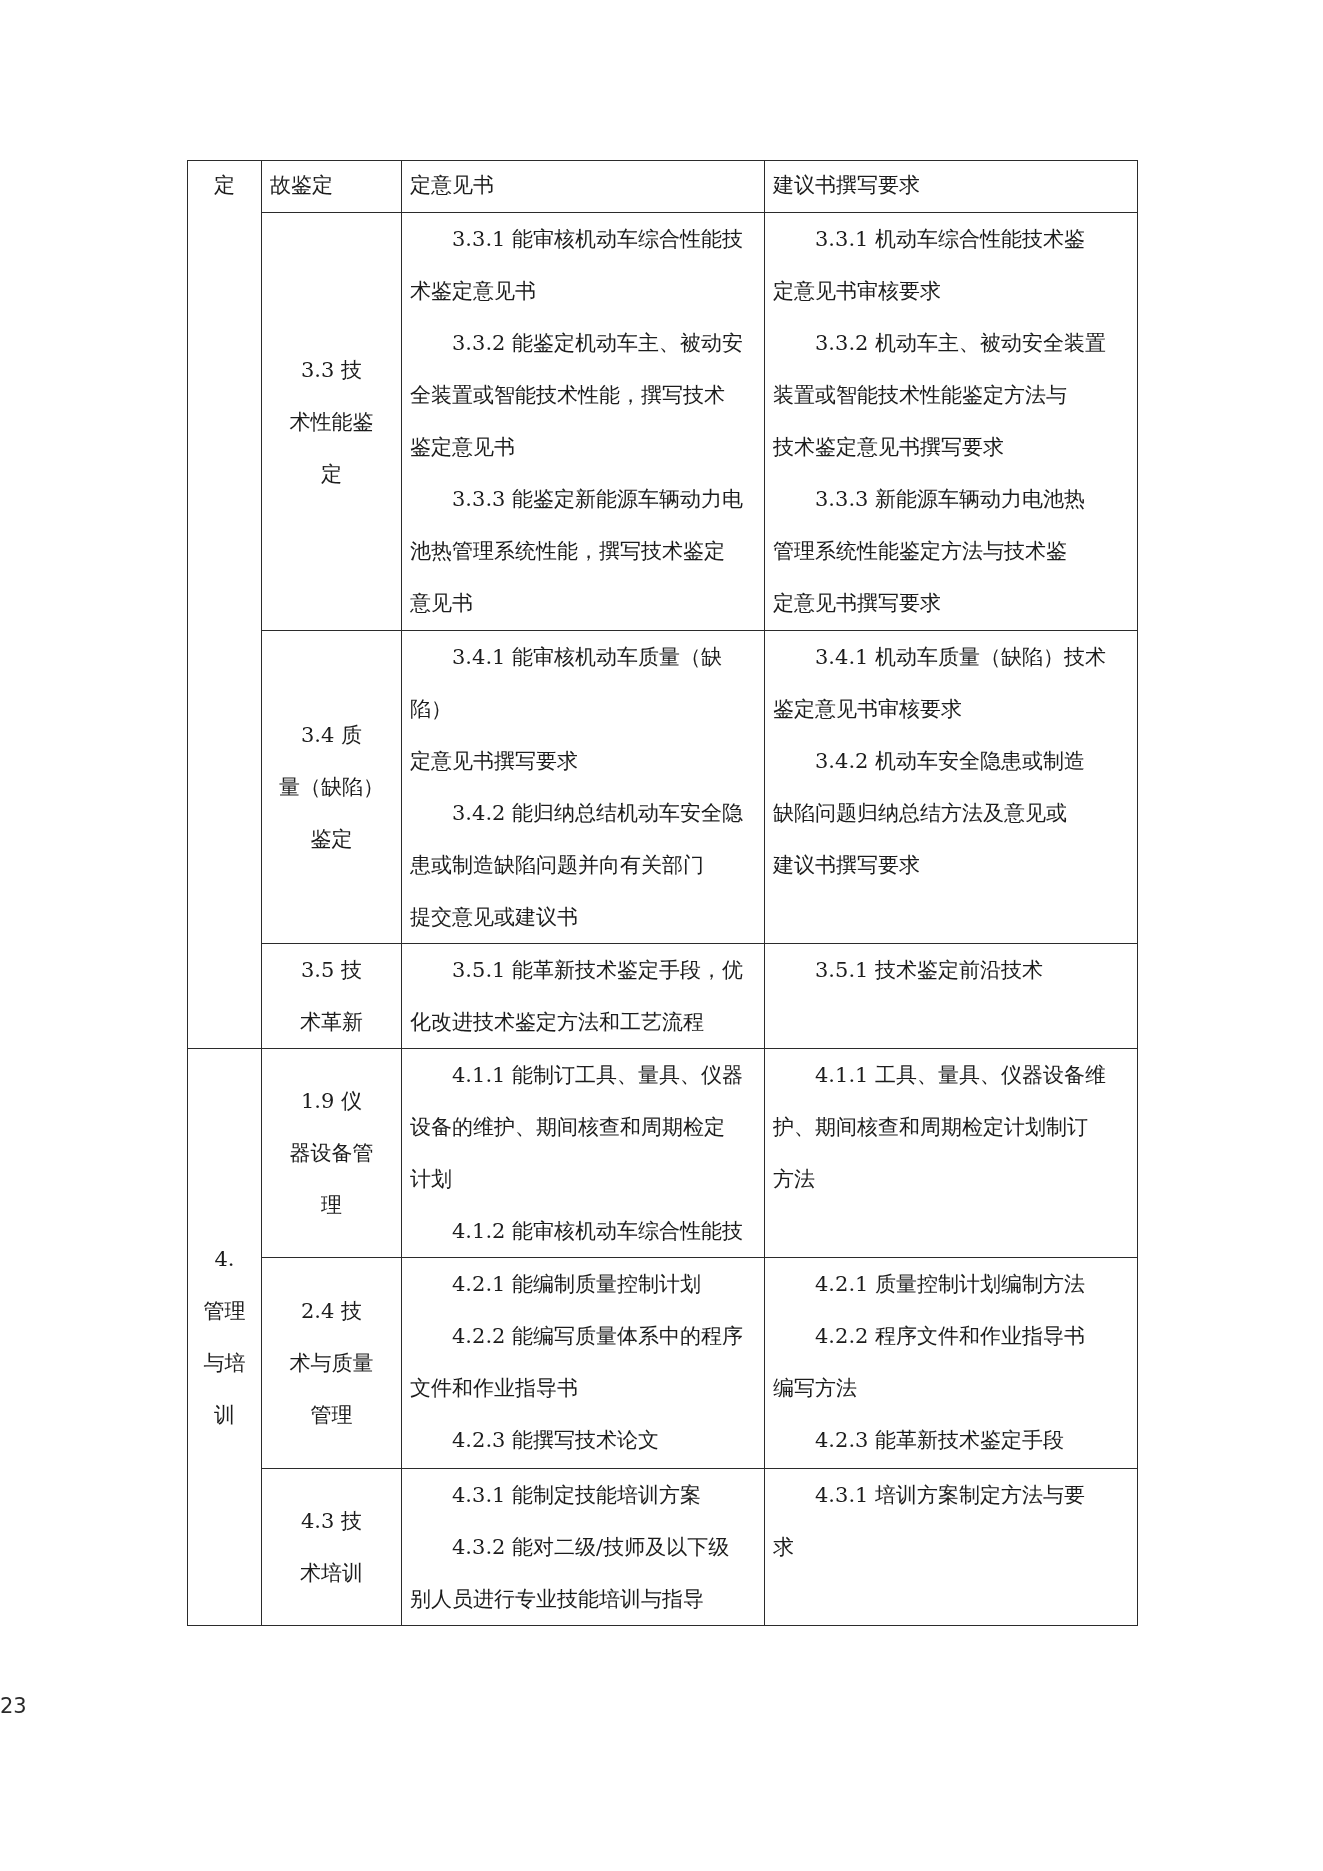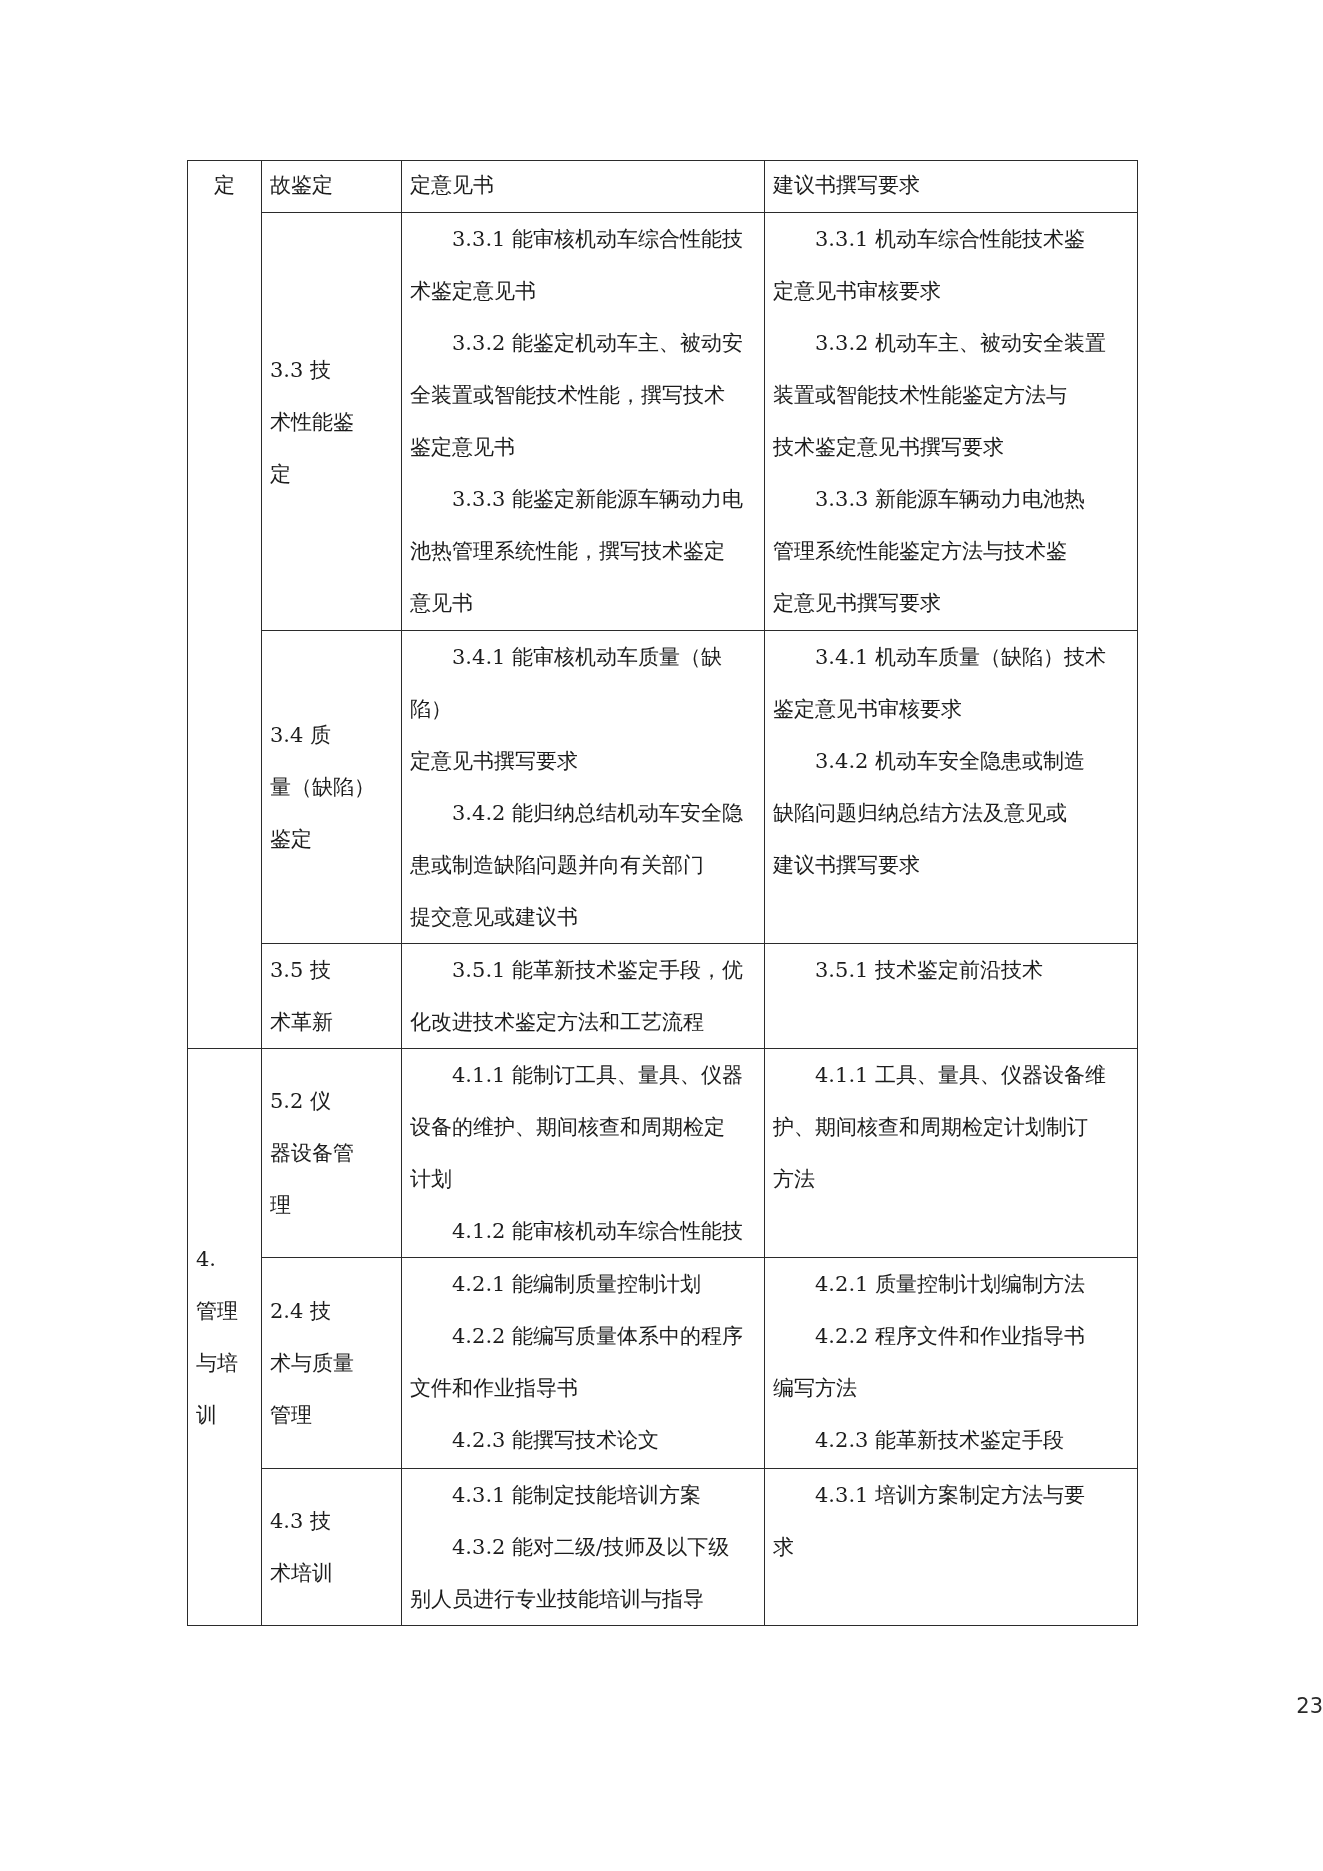--- a/index.html
+++ b/index.html
@@ -27,29 +27,29 @@
   table.doc td.mid { vertical-align:middle; }
   table.doc p {
     margin:0;
     font-size:21px;
     line-height:52px;
     white-space:pre-line;
     text-indent:2em;
   }
   
   td.hdr p { text-indent:0; line-height:49px; }
-  td.colspan-label { }
+  td.colspan-label { text-align:center; }
   td.colspan-label p { text-indent:0; }
   td.first-col-top { vertical-align:top; text-align:center; padding-top:1px; }
   td.first-col-top p { text-indent:0; line-height:49px; }
   .page-number {
     position:absolute;
     left:0; top:1694px;
     width:100%;
-    text-align:right;
+    text-align:left;
     font-size:21px;
     color:#2a2a2a;
     font-family:"DejaVu Sans","Liberation Sans",sans-serif;
   }
 </style>
 </head>
 <body>
 
 <div class="page">
 
@@ -142,21 +142,21 @@
     </tr>
 
     <tr style="height:207px">
       <td class="mid colspan-label" rowspan="3">
         <p>4.
 管理
 与培
 训</p>
       </td>
       <td class="mid colspan-label">
-        <p>5.2 仪
+        <p>1.9 仪
 器设备管
 理</p>
       </td>
       <td>
         <p>4.1.1 能制订工具、量具、仪器
 设备的维护、期间核查和周期检定
 计划</p>
         <p>4.1.2 能审核机动车综合性能技</p>
       </td>
       <td>

